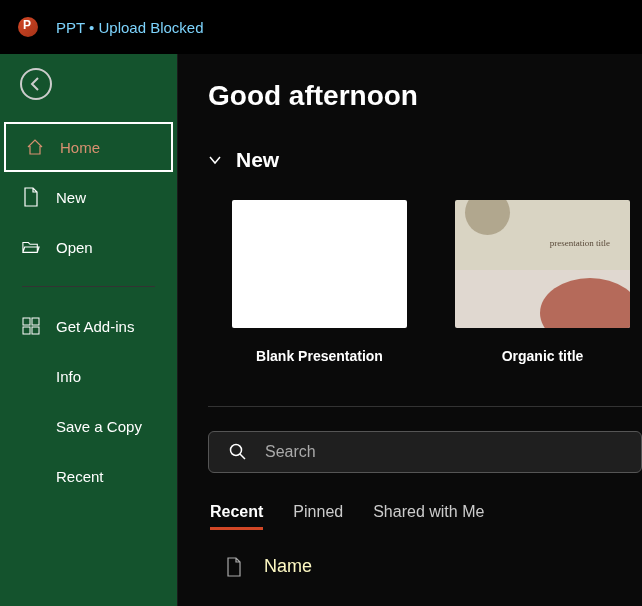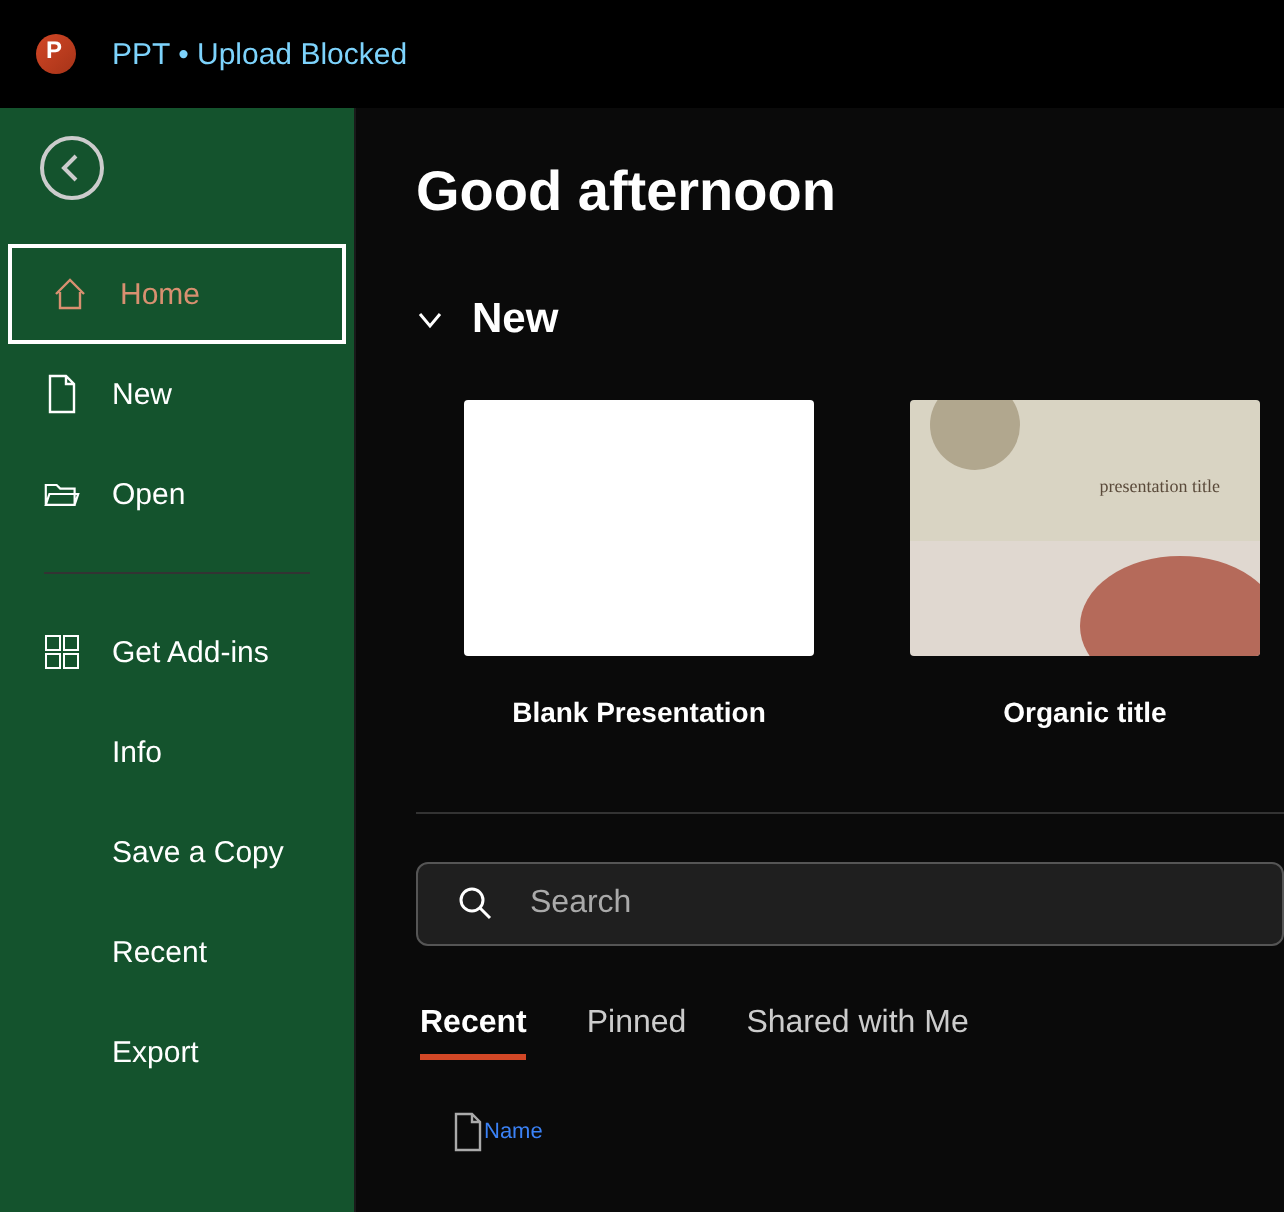--- a/index.html
+++ b/index.html
@@ -31,21 +31,21 @@
     .thumb-organic::after { content:''; position:absolute; bottom:-20px; right:-10px; width:100px; height:70px; border-radius:50%; background:#b56a5a; }
     .thumb-organic .pt { position:absolute; top:38px; right:20px; font-size:9px; color:#5a4a3a; z-index:1; font-family: serif; }
     .template-name { font-size: 14px; font-weight: 600; }
     .hr { border: none; border-top: 1px solid #333; margin-left: 0; margin-right: 0; margin-bottom: 24px; }
     .search { display: flex; align-items: center; height: 42px; background: #1f1f1f; border: 1px solid #555; border-radius: 6px; padding: 0 20px; gap: 18px; margin-bottom: 30px; }
     .search input { background: transparent; border: none; outline: none; color: #fff; font-size: 16px; flex: 1; }
     .search input::placeholder { color: #aaa; }
     .tabs { display: flex; gap: 30px; margin-bottom: 26px; padding-left: 2px; }
     .tab { font-size: 16px; color: #ccc; cursor: pointer; padding-bottom: 6px; }
     .tab.active { font-weight: 700; color: #fff; border-bottom: 3px solid #d24726; }
-    .table-header { display: flex; align-items: center; padding-left: 18px; color: #3b82f6; font-size: 11px; }
+    .table-header { display: flex; align-items: center; gap: 22px; padding-left: 18px; color: #fef9c3; font-size: 18px; }
     .doc-icon { width: 16px; height: 20px; }
   </style>
 </head>
 <body>
 
 <div class="titlebar">
   <div class="app-icon"></div>
   <div class="title-text">PPT • Upload Blocked</div>
 </div>
 
@@ -100,23 +100,20 @@
 
     <div class="sidebar-item no-icon">
       <span>Info</span>
     </div>
     <div class="sidebar-item no-icon">
       <span>Save a Copy</span>
     </div>
     <div class="sidebar-item no-icon">
       <span>Recent</span>
     </div>
-    <div class="sidebar-item no-icon">
-      <span>Export</span>
-    </div>
   </div>
 
   <div class="main">
     <div class="greeting">Good afternoon</div>
 
     <div class="section-header">
       <svg class="chevron" viewBox="0 0 14 14">
           <path d="M2 4 L7 10 L12 4" stroke="#fff" stroke-width="1.5" fill="none"></path>
         </svg>
       <div class="section-title">New</div>

